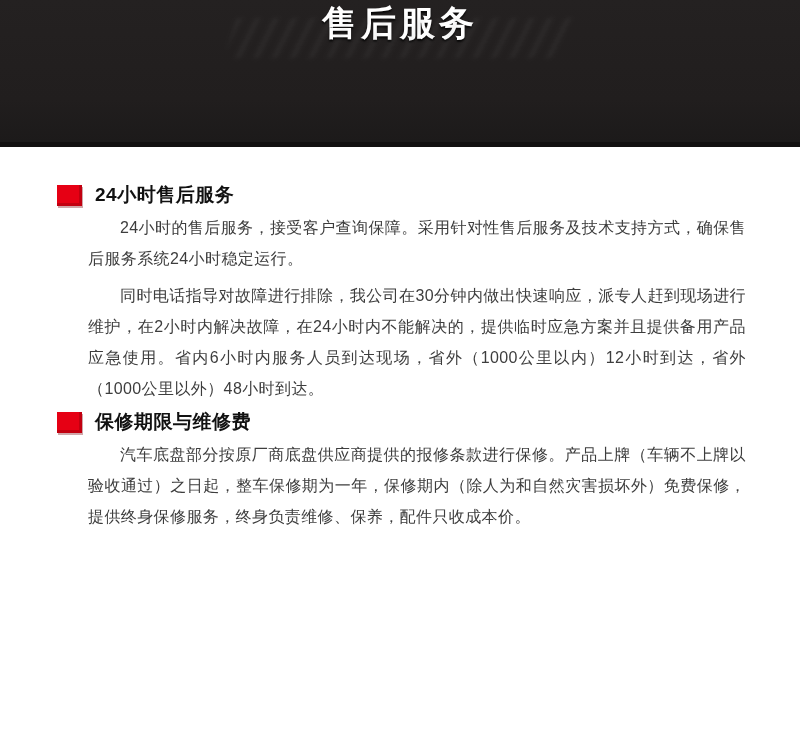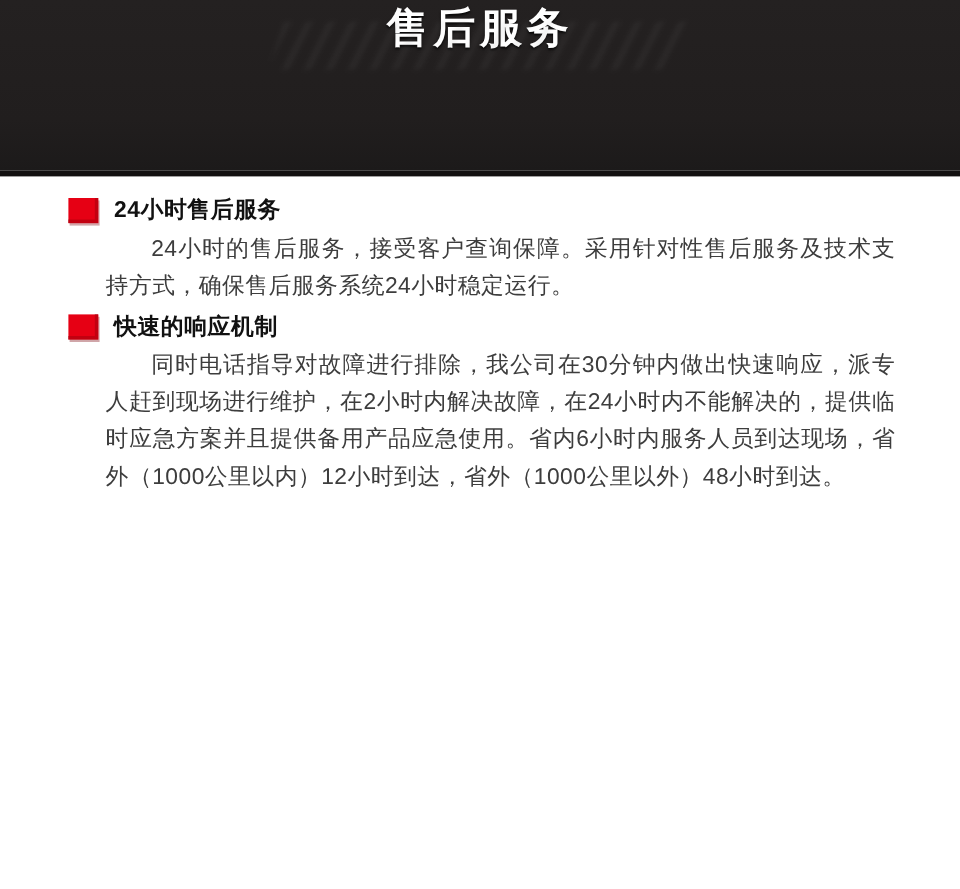--- a/index.html
+++ b/index.html
@@ -29,21 +29,21 @@
   .banner h1{
     margin:0 0 24px 0;
     color:#ffffff;
     font-size:35px;
     font-weight:700;
     letter-spacing:4px;
     text-shadow:0 2px 2px rgba(0,0,0,.8);
   }
   
   .content{
-    padding:16px 54px 0 88px;
+    padding:36px 54px 0 88px;
     box-sizing:border-box;
   }
   .section + .section{margin-top:6px;}
   .sec-head{
     display:flex;align-items:center;
     margin-left:-31px;
     height:24px;
   }
   .bullet{
     width:25px;height:21px;
@@ -54,21 +54,21 @@
   }
   .sec-head h2{
     margin:0;
     font-size:19px;
     font-weight:700;
     color:#111111;
     letter-spacing:.5px;
   }
   .section p{
     margin:5px 0 0 0;
-    font-size:19px;
+    font-size:16px;
     line-height:31px;
     color:#3d3d3d;
     text-indent:2em;
     text-align:justify;
     letter-spacing:.4px;
   }
 </style>
 </head>
 <body>
 
@@ -84,21 +84,24 @@
       <span class="bullet"></span>
       <h2>24小时售后服务</h2>
     </div>
     <p>24小时的售后服务，接受客户查询保障。采用针对性售后服务及技术支持方式，确保售后服务系统24小时稳定运行。</p>
   </section>
 
   <section class="section">
   </section>
 
   <section class="section">
-    <div class="sec-head">
-      <span class="bullet"></span>
-      <h2>快速的响应机制</h2>
-    </div>
     <p>同时电话指导对故障进行排除，我公司在30分钟内做出快速响应，派专人赶到现场进行维护，在2小时内解决故障，在24小时内不能解决的，提供临时应急方案并且提供备用产品应急使用。省内6小时内服务人员到达现场，省外（1000公里以内）12小时到达，省外（1000公里以外）48小时到达。</p>
   </section>
 
+  <section class="section">
+    <div class="sec-head">
+      <span class="bullet"></span>
+      <h2>保修期限与维修费</h2>
+    </div>
+    <p>汽车底盘部分按原厂商底盘供应商提供的报修条款进行保修。产品上牌（车辆不上牌以验收通过）之日起，整车保修期为一年，保修期内（除人为和自然灾害损坏外）免费保修，提供终身保修服务，终身负责维修、保养，配件只收成本价。</p>
+  </section>
 
 </main>
 
 </body></html>

